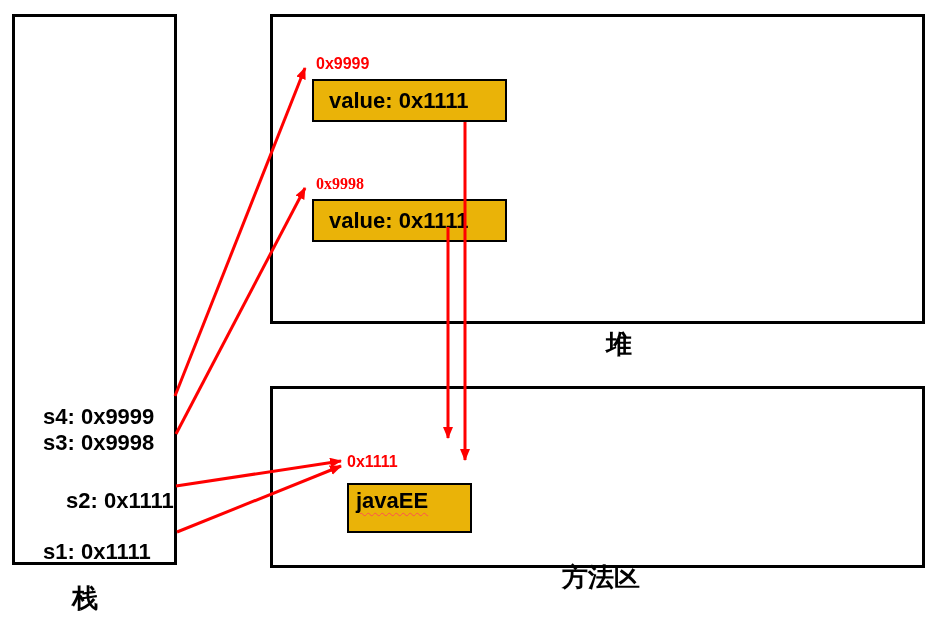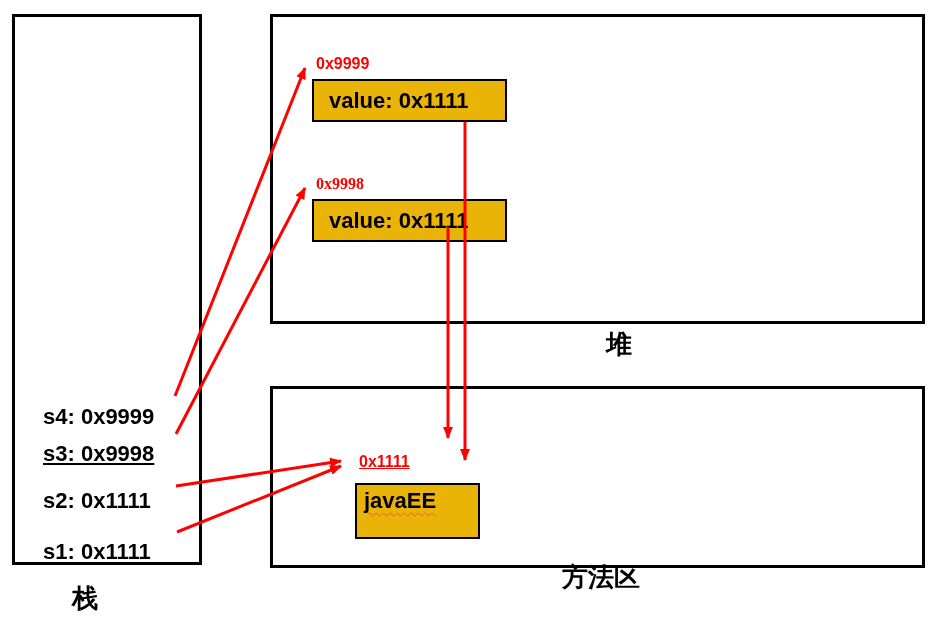--- a/index.html
+++ b/index.html
@@ -16,34 +16,34 @@
     font-weight: bold;
     color: #000000;
     overflow: hidden;
   }
   .region-box {
     position: absolute;
     border: 3px solid #000000;
     background: #ffffff;
     box-sizing: border-box;
   }
-  #stack-box  { left: 12px;  top: 14px;  width: 190px; height: 551px; padding-left: 28px; }
+  #stack-box  { left: 12px;  top: 14px;  width: 165px; height: 551px; padding-left: 28px; }
   #heap-box   { left: 270px; top: 14px;  width: 655px; height: 310px; }
   #method-box { left: 270px; top: 386px; width: 655px; height: 182px; }
 
   .stack-item {
     position: absolute;
     left: 28px;
     font-size: 22px;
     line-height: 22px;
     white-space: nowrap;
   }
   #stack-item-s4 { top: 389px; }
-  #stack-item-s3 { top: 426px; text-decoration: underline; }
-  #stack-item-s2 { top: 473px; }
+  #stack-item-s3 { top: 415px; }
+  #stack-item-s2 { top: 473px; margin-left: 23px; }
   #stack-item-s1 { top: 524px; }
 
   .zone-label {
     position: absolute;
     font-size: 26px;
     line-height: 28px;
     white-space: nowrap;
   }
   #stack-label  { left: 72px;  top: 584px; }
   #heap-label   { left: 606px; top: 330px; }
@@ -51,35 +51,35 @@
 
   .addr-label {
     position: absolute;
     color: #ff0000;
     font-size: 16px;
     line-height: 24px;
     white-space: nowrap;
   }
   #heap-addr-1   { left: 316px; top: 52px;  }
   #heap-addr-2   { left: 316px; top: 172px; font-family: Liberation Serif, serif; }
-  #method-addr   { left: 359px; top: 450px; text-decoration: underline; }
+  #method-addr   { left: 347px; top: 450px; }
 
   .value-box {
     position: absolute;
     border: 2px solid #000000;
     background: #eab308;
     box-sizing: border-box;
     font-size: 22px;
     display: flex;
     align-items: center;
     white-space: nowrap;
   }
   #value-box-1 { left: 312px; top: 79px;  width: 195px; height: 43px; padding-left: 15px; }
   #value-box-2 { left: 312px; top: 199px; width: 195px; height: 43px; padding-left: 15px; }
-  #string-box  { left: 355px; top: 483px; width: 125px; height: 56px; padding-left: 7px;
+  #string-box  { left: 347px; top: 483px; width: 125px; height: 50px; padding-left: 7px;
                  align-items: flex-start; padding-top: 3px; }
   #string-box .misspelled {
     text-decoration: underline wavy #ff5050 1px;
     text-underline-offset: 4px;
   }
 
   #arrow-layer {
     position: absolute;
     left: 0; top: 0;
     width: 940px;

